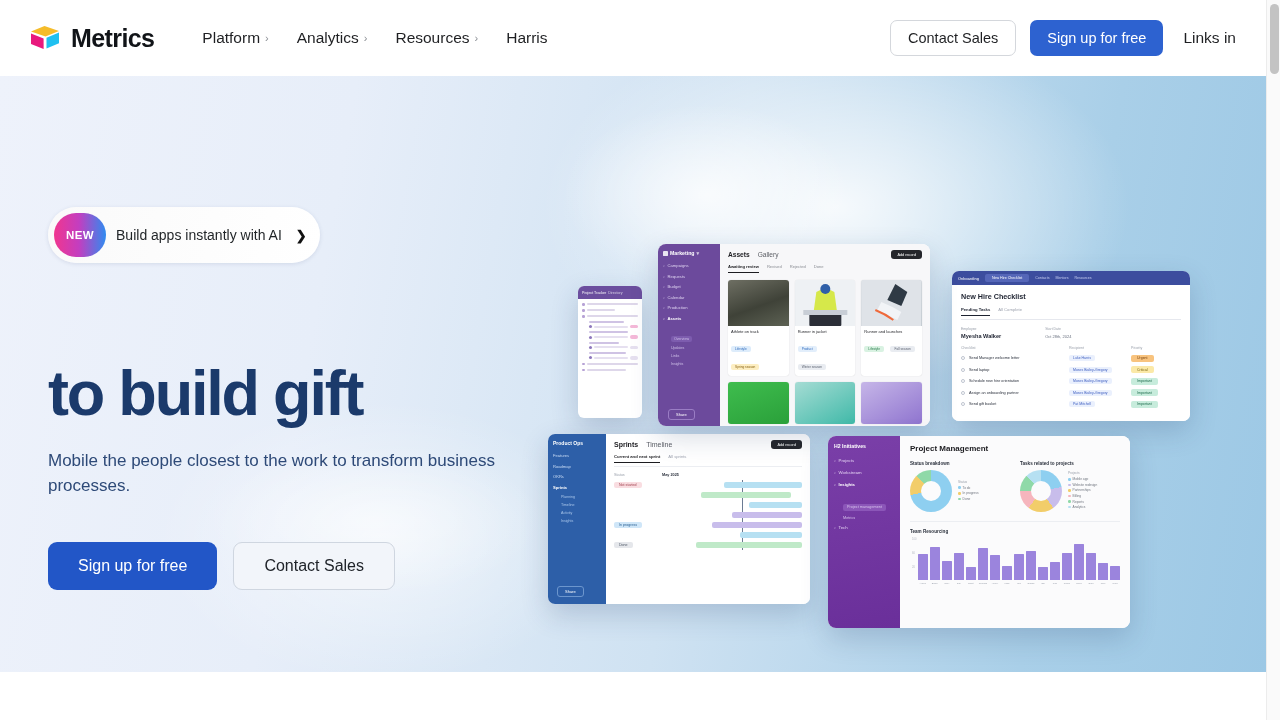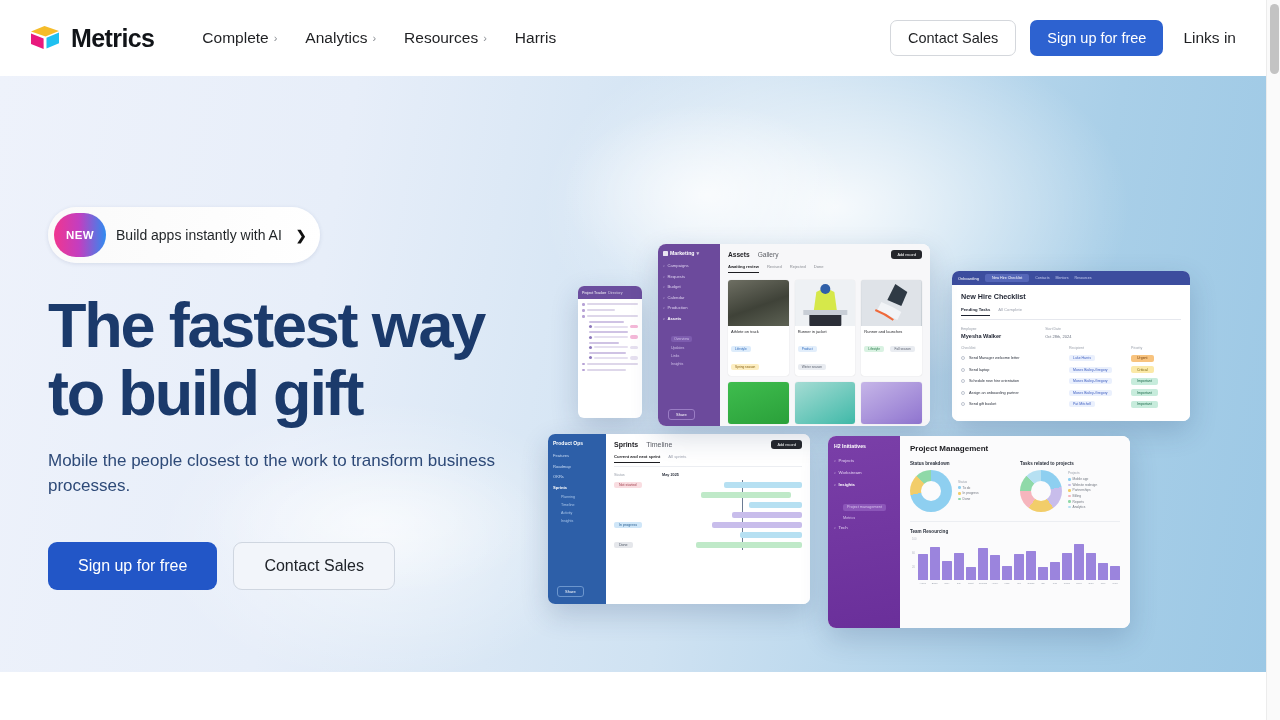--- a/index.html
+++ b/index.html
@@ -245,21 +245,21 @@
         <path d="M18.5 13.8 L31 8.6 L31 19.2 L18.5 24.4 Z" fill="#1fc0f0"></path>
         <path d="M3 9.6 L15.6 14.6 L15.6 25 L3 20 Z" fill="#e8197d"></path>
         <path d="M4 11.2 L14.8 15.4 L4 19.8 Z" fill="#f5bc2a" opacity="0"></path>
       </svg>
     </span>
     <span class="logo-text">Metrics</span>
   </div>
 
   <nav class="nav">
     <div class="nav-item">
-      <span>Complete</span>
+      <span>Platform</span>
       <span class="nav-chev">›</span>
     </div>
     <div class="nav-item">
       <span>Analytics</span>
       <span class="nav-chev">›</span>
     </div>
     <div class="nav-item">
       <span>Resources</span>
       <span class="nav-chev">›</span>
     </div>
@@ -280,21 +280,21 @@
   <div class="hero-cloud-b"></div>
 
   <div class="copy">
     <div class="pill">
       <span class="pill-badge">NEW</span>
       <span class="pill-text">Build apps instantly with AI</span>
       <span class="pill-arrow">❯</span>
     </div>
 
     <h1 class="headline">
-      <span>The fastest way</span><br>
+      <br>
       <span>to build gift</span>
     </h1>
 
     <p class="subhead">Mobile the people closest to the work to transform business processes.</p>
 
     <div class="cta-row">
       <button class="btn-cta-primary">Sign up for free</button>
       <button class="btn-cta-secondary">Contact Sales</button>
     </div>
   </div>

